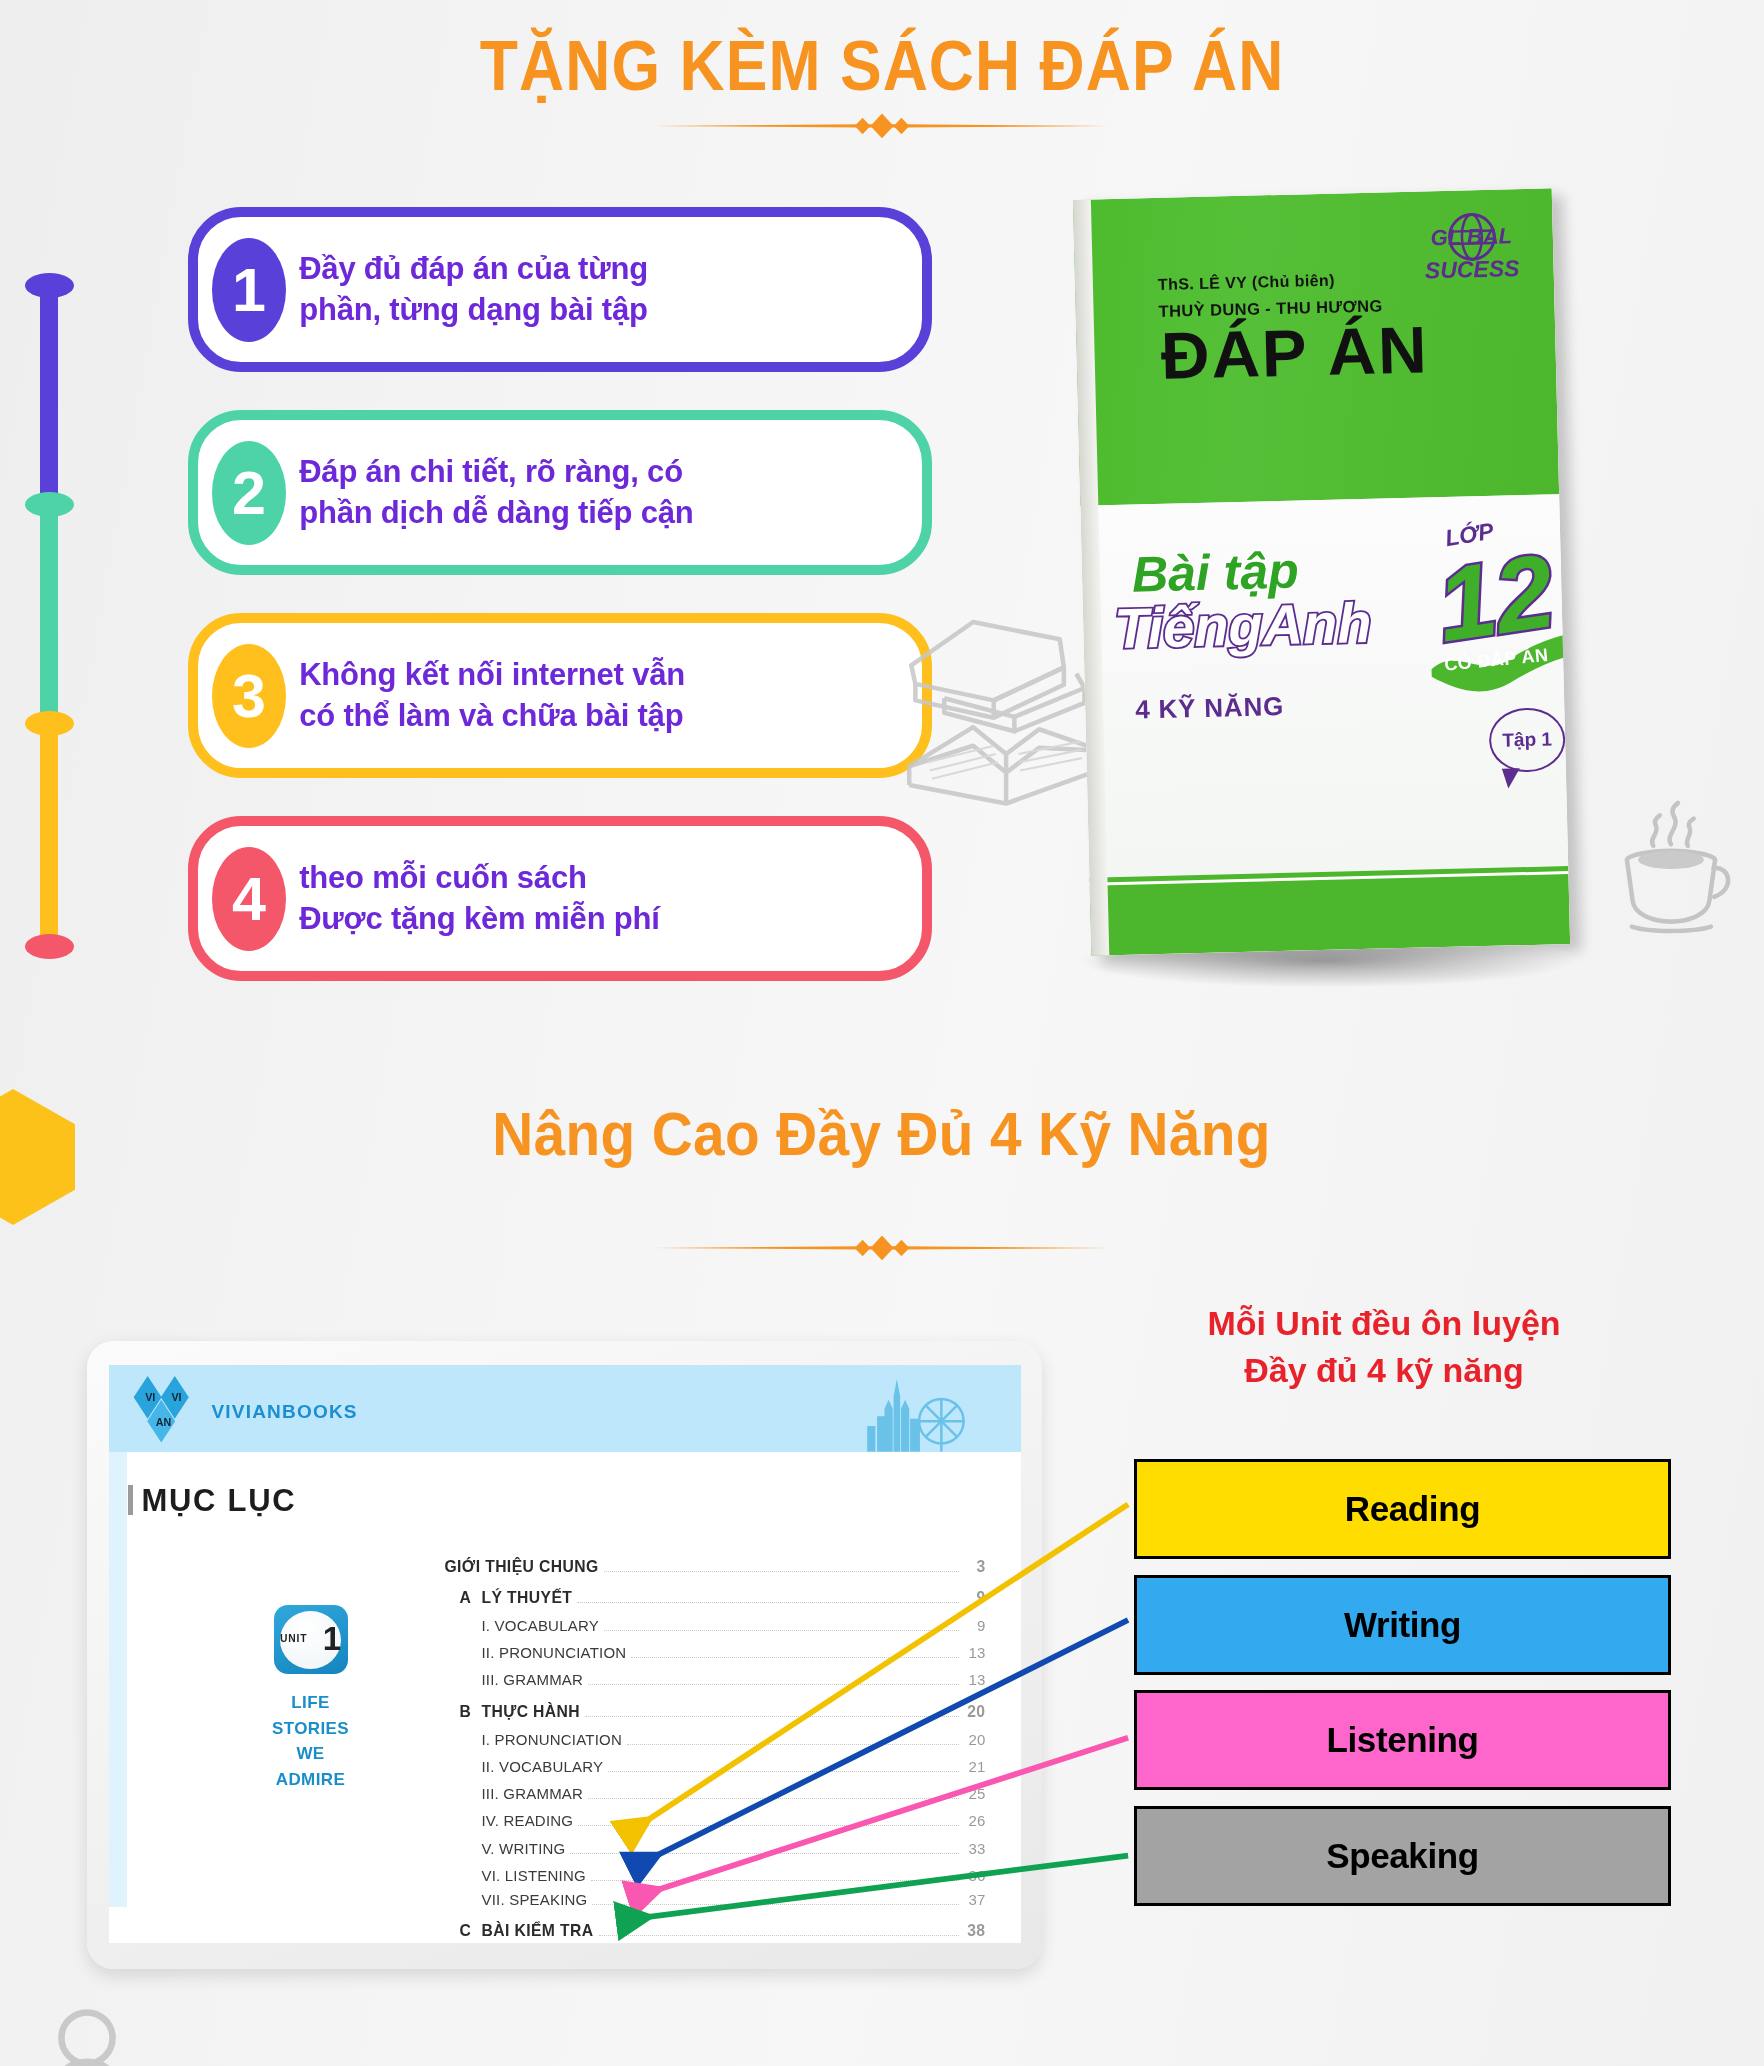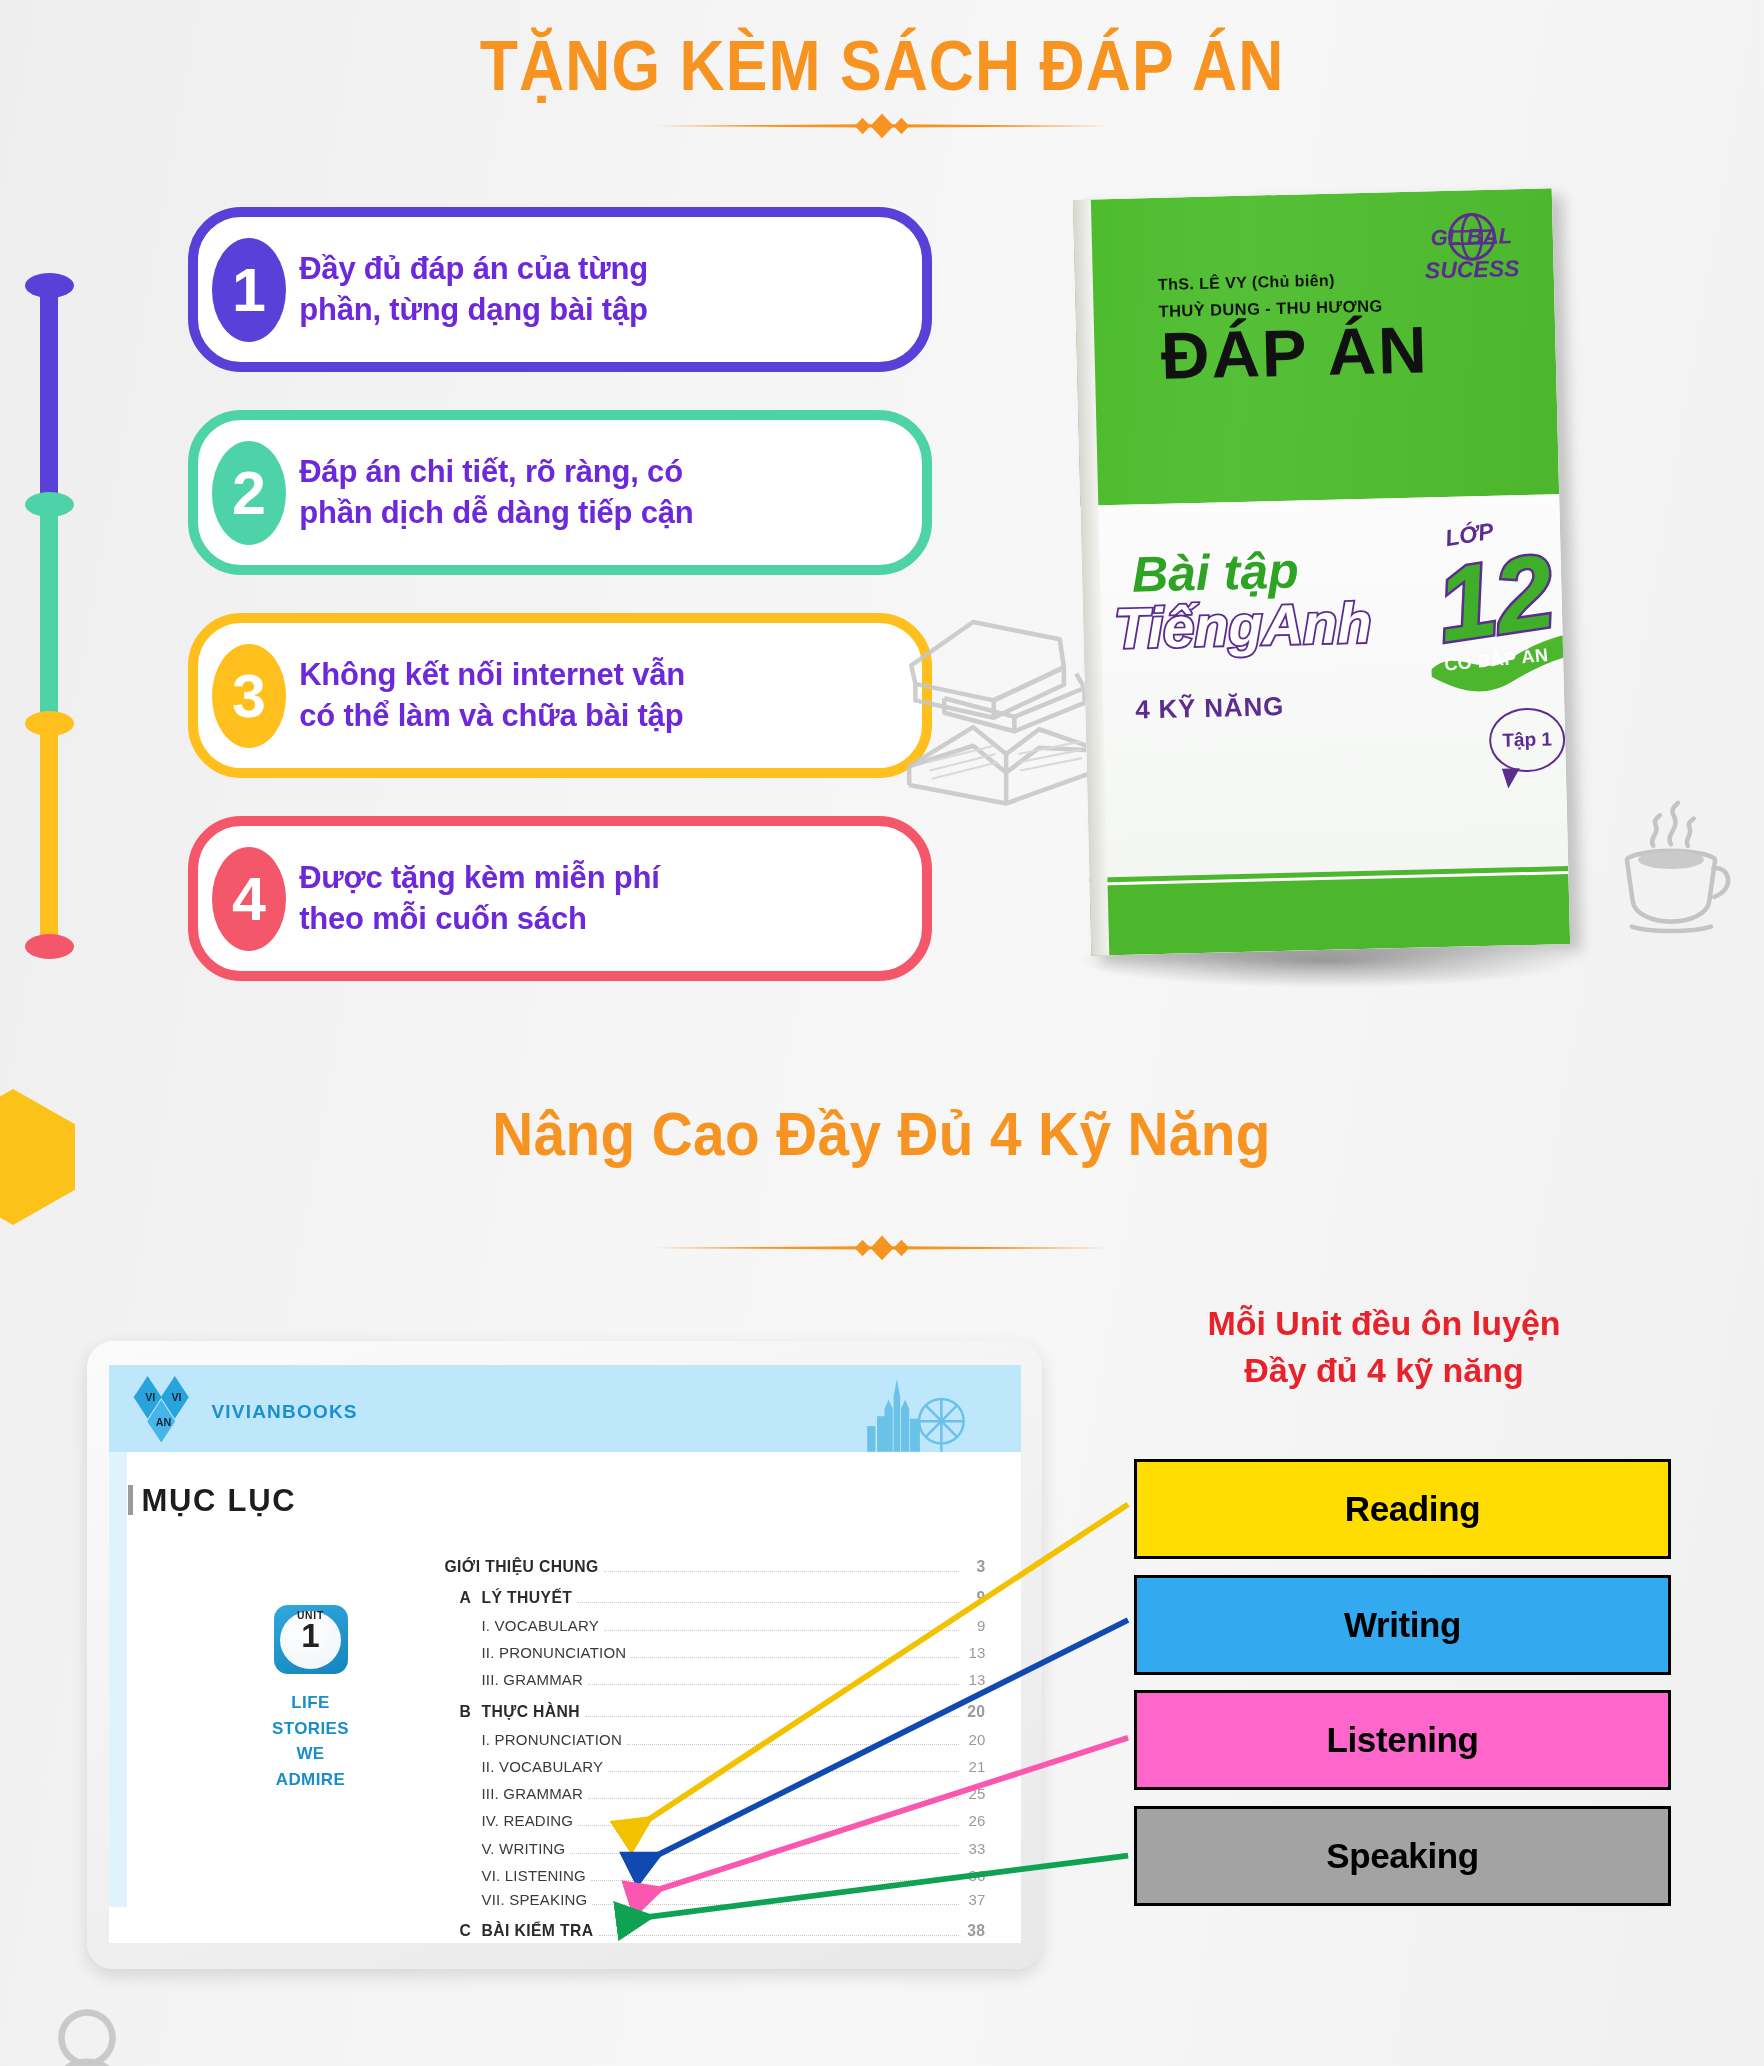--- a/index.html
+++ b/index.html
@@ -125,21 +125,21 @@
   .t-body { position:absolute; left:18px; top:87px; right:0; bottom:0; background:#fff; }
   .muc-luc { position:absolute; left:15px; top:31px; font-size:31px; font-weight:bold;
     color:#1d1d1d; letter-spacing:1.7px; }
   .muc-luc-bar { position:absolute; left:1.7px; top:33px; width:4.5px; height:30px; background:#9a9a9a; }
 
   .unit-badge { position:absolute; left:147px; top:153px; width:74px; height:69px;
     background:linear-gradient(160deg,#31A8DC,#1484BE); border-radius:14px;
     display:flex; align-items:center; justify-content:center; }
   .unit-inner { width:61px; height:58px; border-radius:50%;
     background:radial-gradient(circle at 40% 32%,#ffffff,#eef4f7);
-    display:flex; flex-direction:column; align-items:center; justify-content:flex-start; }
+    display:flex; flex-direction:row; align-items:center; justify-content:space-between; }
   .unit-word { font-size:10.3px; font-weight:bold; color:#222; letter-spacing:0.8px; line-height:1; }
   .unit-no { font-size:33px; font-weight:bold; color:#222; line-height:.92; }
   .unit-title { position:absolute; left:124px; top:238px; width:120px; text-align:center;
     font-size:17px; font-weight:bold; color:#1A8DCB; line-height:1.5; letter-spacing:0.4px; }
 
   .toc { position:absolute; left:318px; top:106px; right:35px; }
   .toc-row { display:flex; align-items:baseline; font-weight:bold; color:#2b2b2b; }
   .toc-letter { width:22px; flex:0 0 auto; }
   .toc-label { flex:0 0 auto; white-space:nowrap; }
   .toc-dots { flex:1 1 auto; border-bottom:1.7px dotted #c9c9c9; margin:0 5px 5px 5px; }
@@ -210,22 +210,22 @@
     <div class="card-num" style="background:#FFC01E;">3</div>
     <div class="card-text">
       <div>Không  kết nối internet vẫn</div>
       <div>có thể làm và chữa bài tập</div>
     </div>
   </div>
 
   <div class="card" style="border-color:#F4566A;">
     <div class="card-num" style="background:#F4566A;">4</div>
     <div class="card-text">
+      <div>theo mỗi cuốn sách</div>
       <div>Được tặng kèm miễn phí</div>
-      <div>theo mỗi cuốn sách</div>
     </div>
   </div>
 </div>
 
 <svg class="sketch" style="left:870px; top:589px; width:264px; height:231px;" viewBox="0 0 640 560">
   <g fill="none" stroke="#c6c6c6" stroke-width="11" stroke-linejoin="round">
     <path d="M100 185 L250 80 L460 122 L470 190 L300 270 L110 230 Z"></path>
     <path d="M110 230 L110 270 L300 312 L300 270"></path>
     <path d="M300 270 L470 190 L470 232 L300 312"></path>
     <path d="M180 265 L350 310 L520 240 L500 205"></path>

